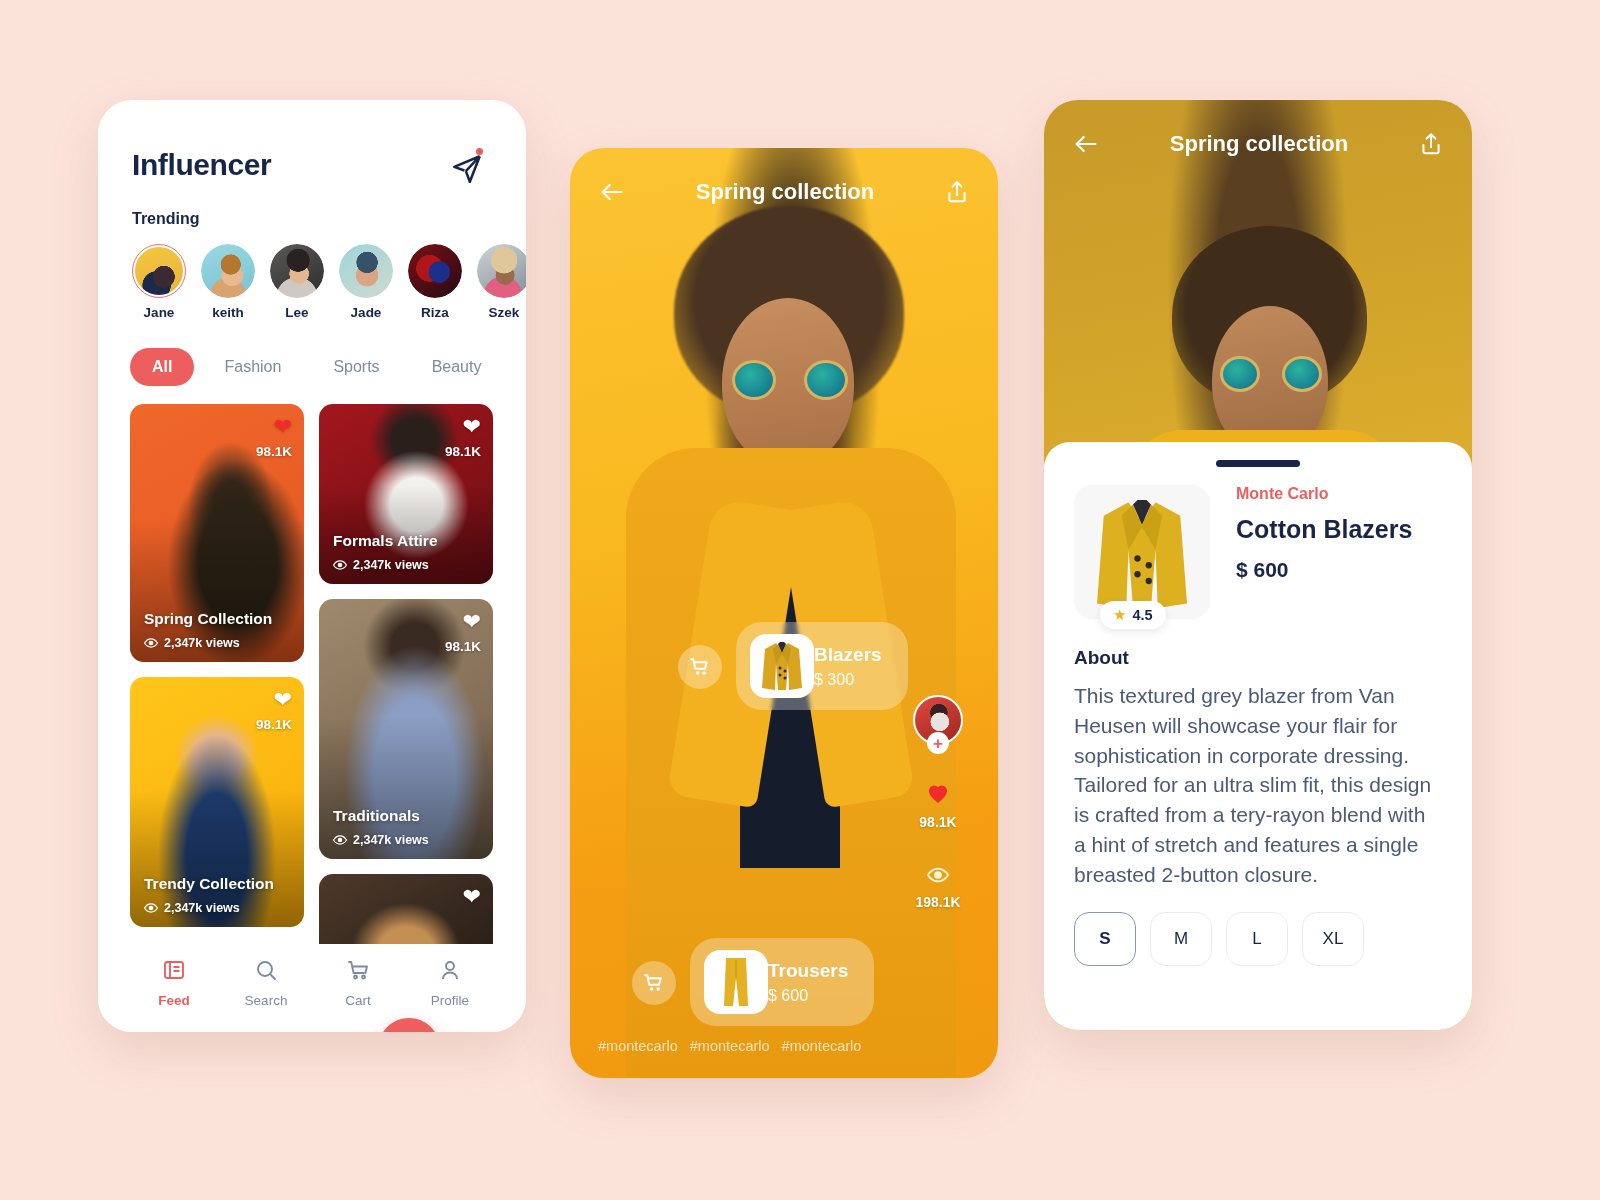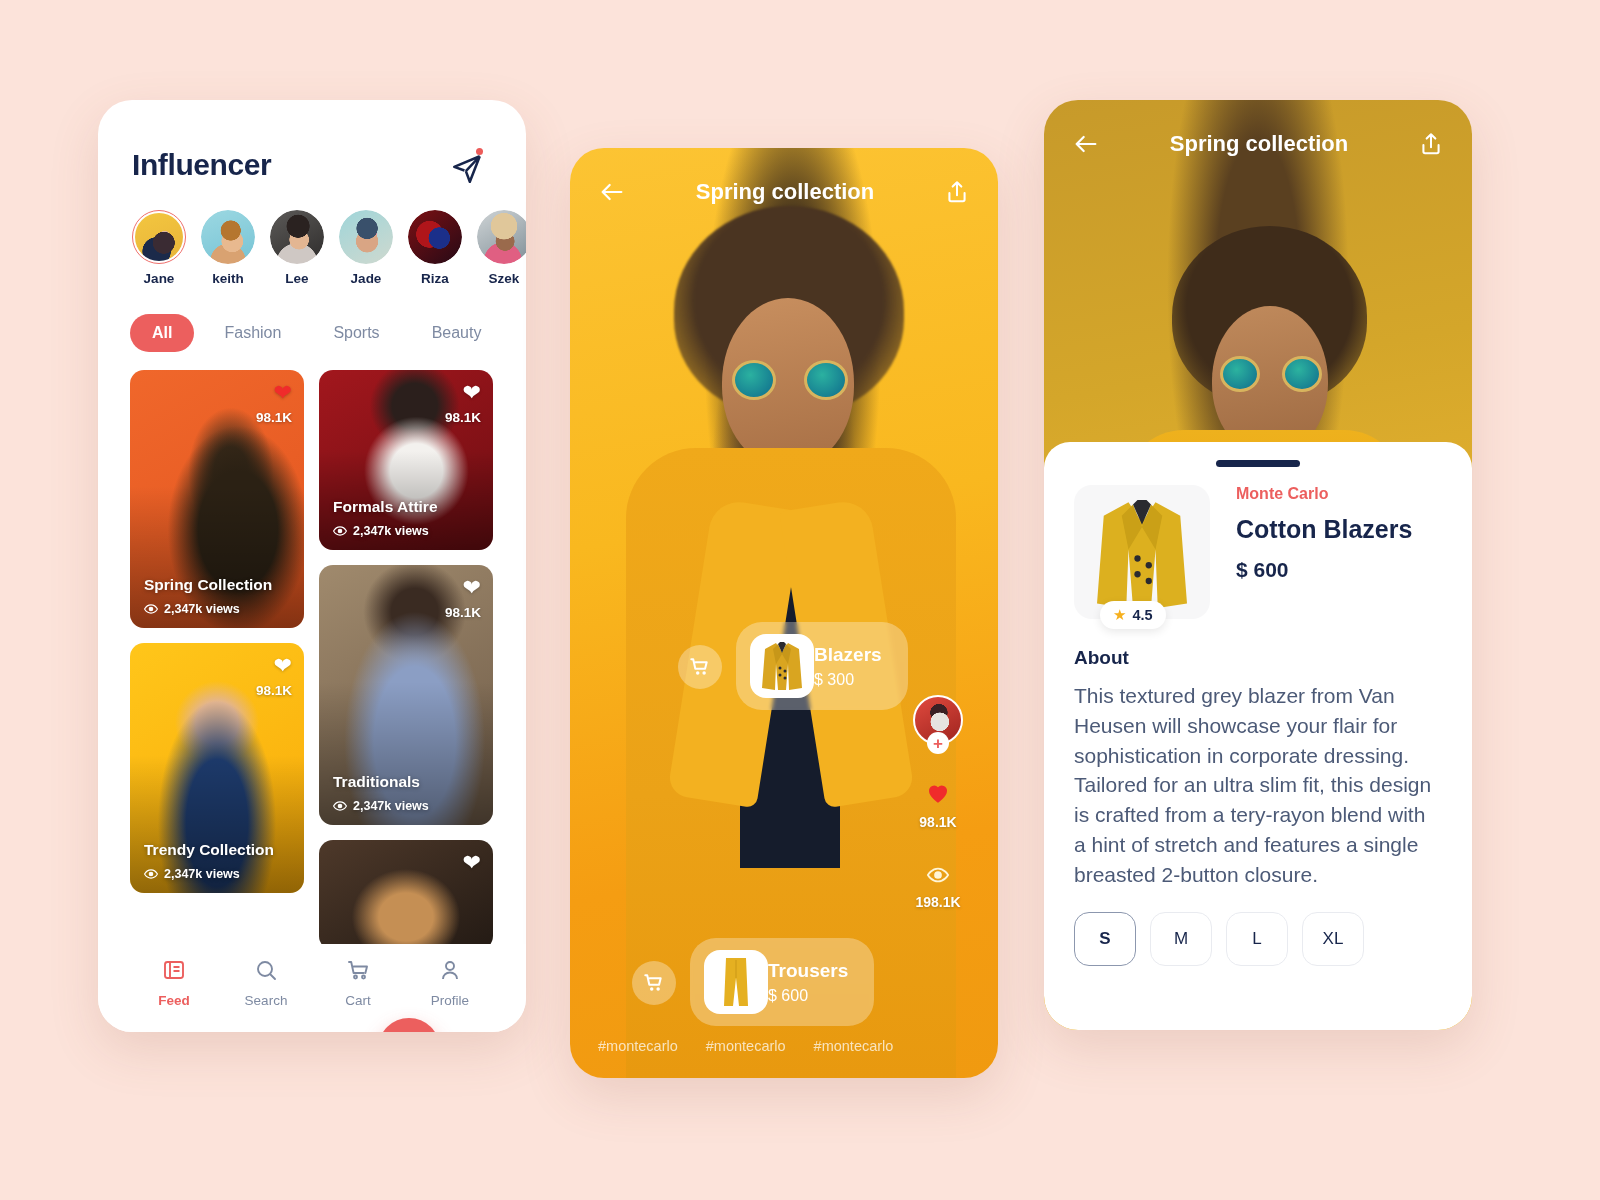--- a/index.html
+++ b/index.html
@@ -199,21 +199,21 @@
   .rail .ct { font-size: 14px; font-weight: bold; color: #fff; margin-top: 4px;
               text-shadow: 0 1px 3px rgba(0,0,0,.25); }
 
   
   .mfoot { position: absolute; left: 0; bottom: 0; width: 100%; padding: 0 28px 24px 28px;
            z-index: 5; }
   .mfoot .who { display: flex; align-items: center; gap: 10px; color: #fff;
                 font-size: 20px; font-weight: bold; }
   .mfoot .desc { color: #fff; font-size: 16px; line-height: 1.45; margin-top: 10px;
                  max-width: 300px; }
-  .mfoot .tags { display: flex; gap: 28px; margin-top: 16px; align-items: center; }
+  .mfoot .tags { display: flex; gap: 12px; margin-top: 16px; align-items: center; }
   .mfoot .tags span { color: rgba(255,255,255,.72); font-size: 14.5px; }
   .vbadge { width: 19px; height: 19px; }
 
   
   #phone-right {
     left: 1044px; top: 100px; width: 428px; height: 930px;
     background:
       radial-gradient(ellipse at 50% 20%, #5a4020 0 14%, transparent 30%),
       linear-gradient(170deg,#c79a2a 0%,#d4a62a 30%,#e8b430 60%,#efc13a 100%);
   }
@@ -275,20 +275,21 @@
     <div class="lf-head">
       <div class="lf-title">Influencer</div>
       <div class="send-wrap">
         <div class="send-dot"></div>
         <svg width="34" height="34" viewBox="0 0 24 24" fill="none" stroke="#17254b" stroke-width="1.8" stroke-linejoin="round">
           <path d="M21 3L3 10.5l7.2 2.6M21 3l-7 18-2.8-7.5M21 3l-9.8 10.5"></path>
         </svg>
       </div>
     </div>
 
+    <div class="lf-sub">Trending</div>
 
     <div class="avatars">
       <div class="av sel">
         <div class="ring">
             <div class="pic f-jane"></div>
           </div>
         <div class="nm">Jane</div>
       </div>
       <div class="av">
         <div class="ring">

